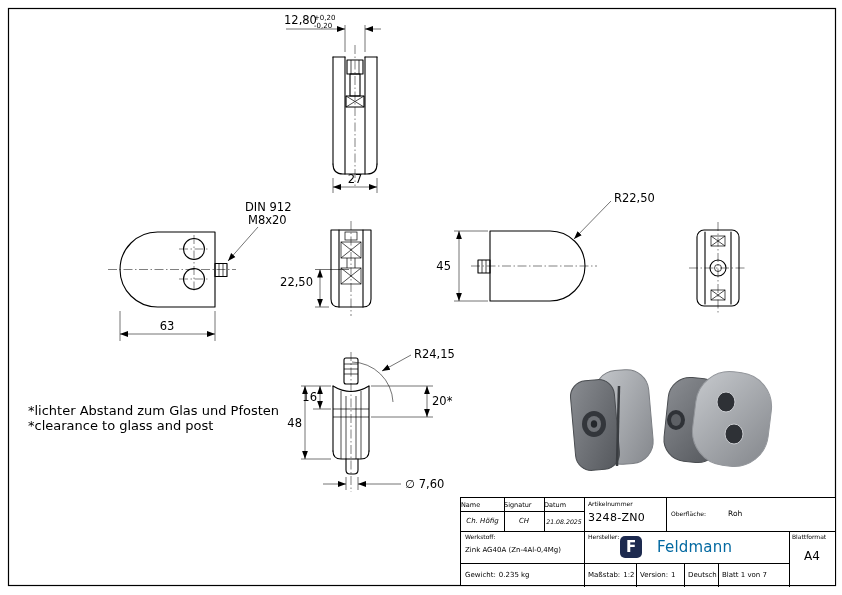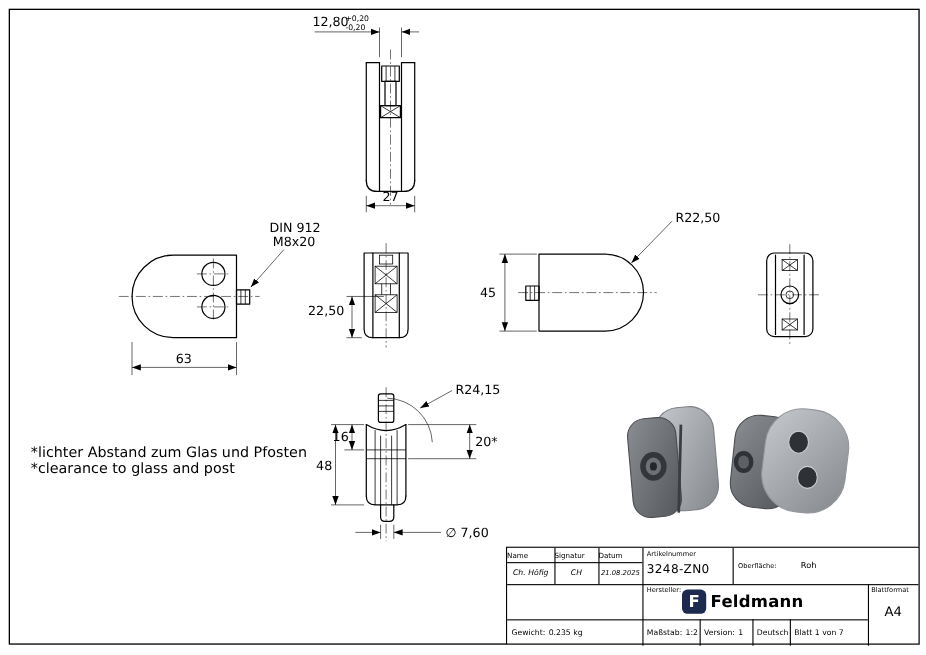--- a/index.html
+++ b/index.html
@@ -29,21 +29,21 @@
   .lbl7 { font-size: 7px; }
   .vgap { margin-left: 3px; }
   .kv { display: flex; align-items: center; }
   .art-val { font-size: 11px; margin-top: 4px; letter-spacing: 0.3px; }
   .sv { font-size: 7.5px; margin-left: 17px; }
   .mat { font-size: 7px; margin-top: 6px; }
   .fmt { font-size: 12px; text-align: center; margin-top: 9px; width: 40px; }
   .logo-row { position: absolute; left: 36px; top: 5px; display: flex; align-items: center; }
   .logo-tile { width: 22px; height: 22px; background: #1d2a4f; border-radius: 5px; color: #fff;
                font-weight: bold; font-size: 15px; display: flex; align-items: center; justify-content: center; }
-  .logo-word { font-size: 15px; font-weight: 700; color: #000000; margin-left: 4px; letter-spacing: 0.2px; }
+  .logo-word { font-size: 15px; font-weight: 400; color: #0369a1; margin-left: 15px; letter-spacing: 0.2px; }
 </style>
 </head>
 <body>
 
 <div class="stage">
 
 <svg class="drawing" width="842" height="595" viewBox="0 0 842 595">
   <defs>
     <marker id="arr" viewBox="0 0 10 10" refX="10" refY="5" markerWidth="8" markerHeight="8" orient="auto-start-reverse" markerUnits="userSpaceOnUse">
       <path d="M 0 1.4 L 10 5 L 0 8.6 Z" fill="#000"></path>
@@ -242,20 +242,24 @@
   <div class="cell" style="left:123px;top:0;width:82px;height:33px;padding:2px 0 0 4px">
     <div class="lbl">Artikelnummer</div>
     <div class="art-val">3248-ZN0</div>
   </div>
 
   <div class="cell" style="left:205px;top:0;width:171px;height:33px;padding:3px 0 0 5px">
     <span class="lbl">Oberfläche:</span>
     <span class="sv">Roh</span>
   </div>
 
+  <div class="cell" style="left:0;top:33px;width:123px;height:32px;padding:2px 0 0 4px">
+    <div class="lbl">Werkstoff:</div>
+    <div class="mat">Zink AG40A (Zn-4Al-0,4Mg)</div>
+  </div>
 
   <div class="cell" style="left:123px;top:33px;width:205px;height:32px;padding:2px 0 0 4px">
     <div class="lbl">Hersteller:</div>
     <div class="logo-row">
       <div class="logo-tile">
         <span>F</span>
           </div>
       <div class="logo-word">Feldmann</div>
     </div>
   </div>

